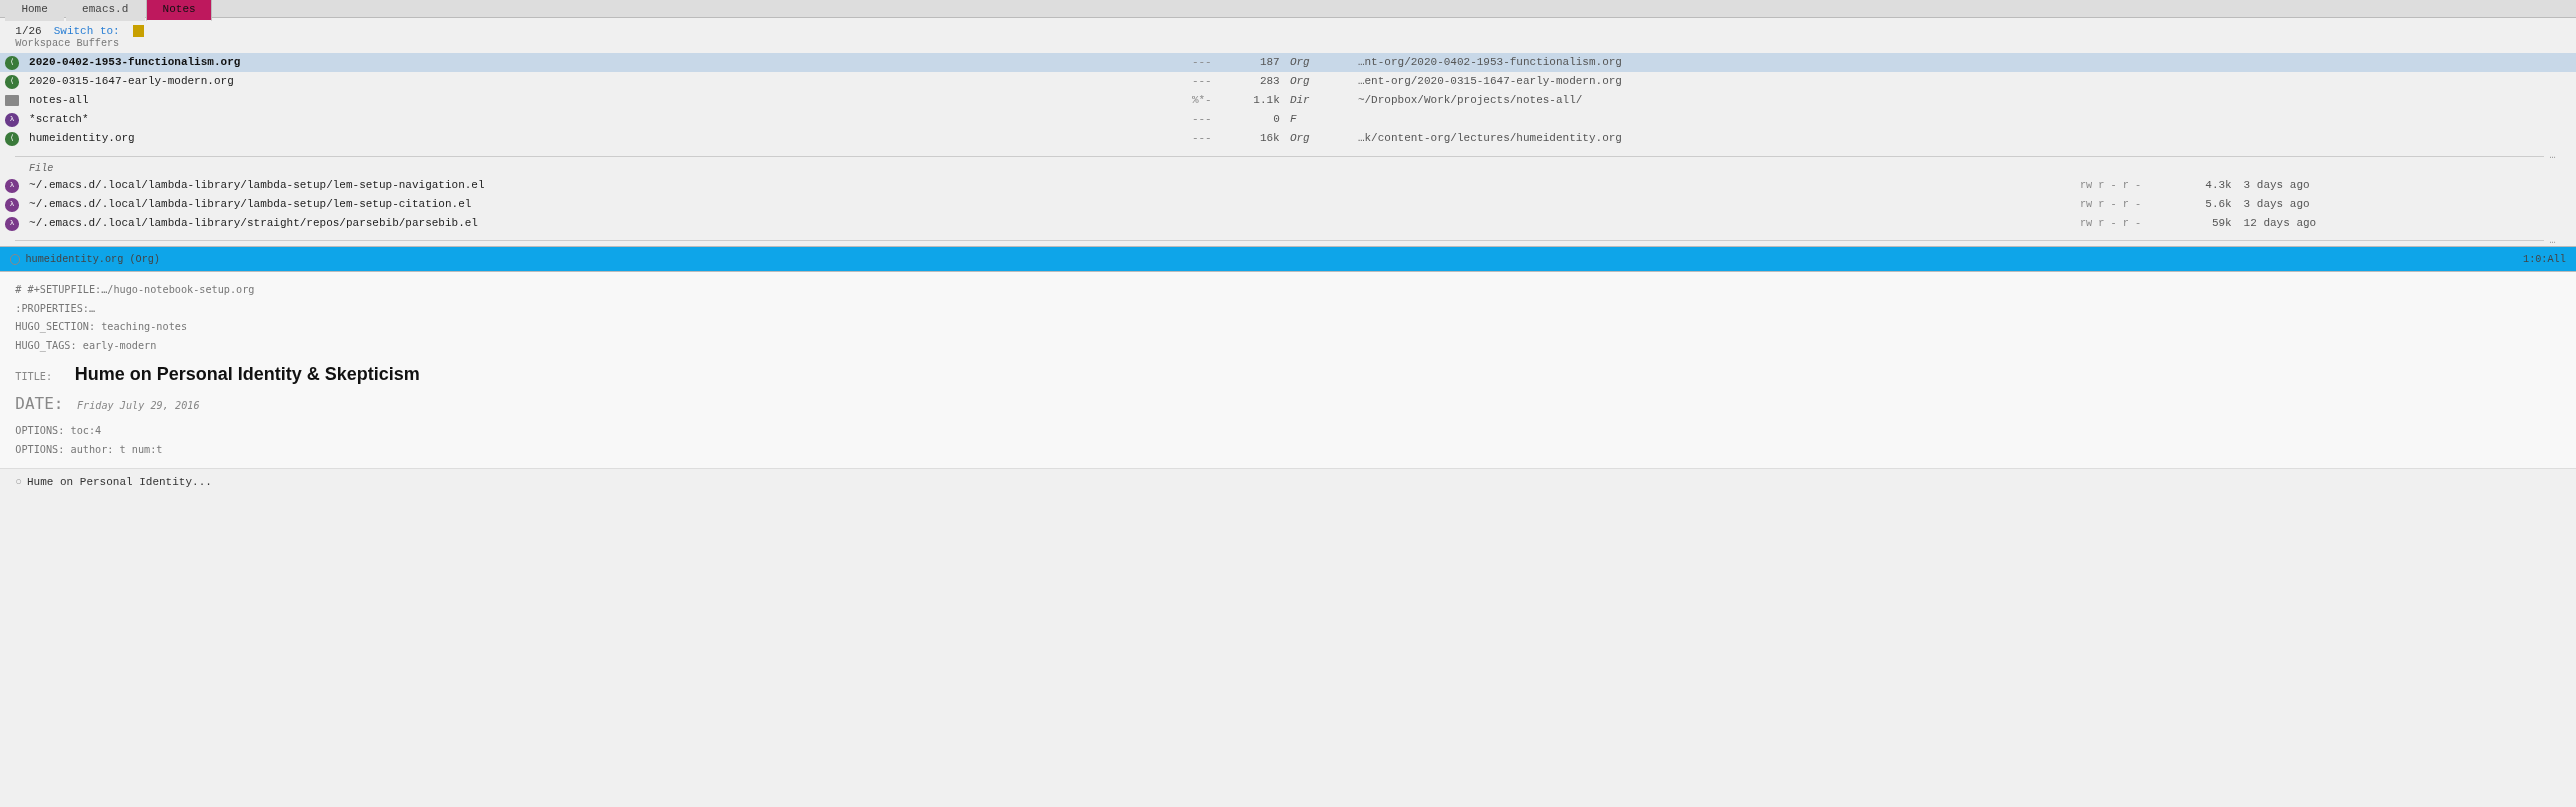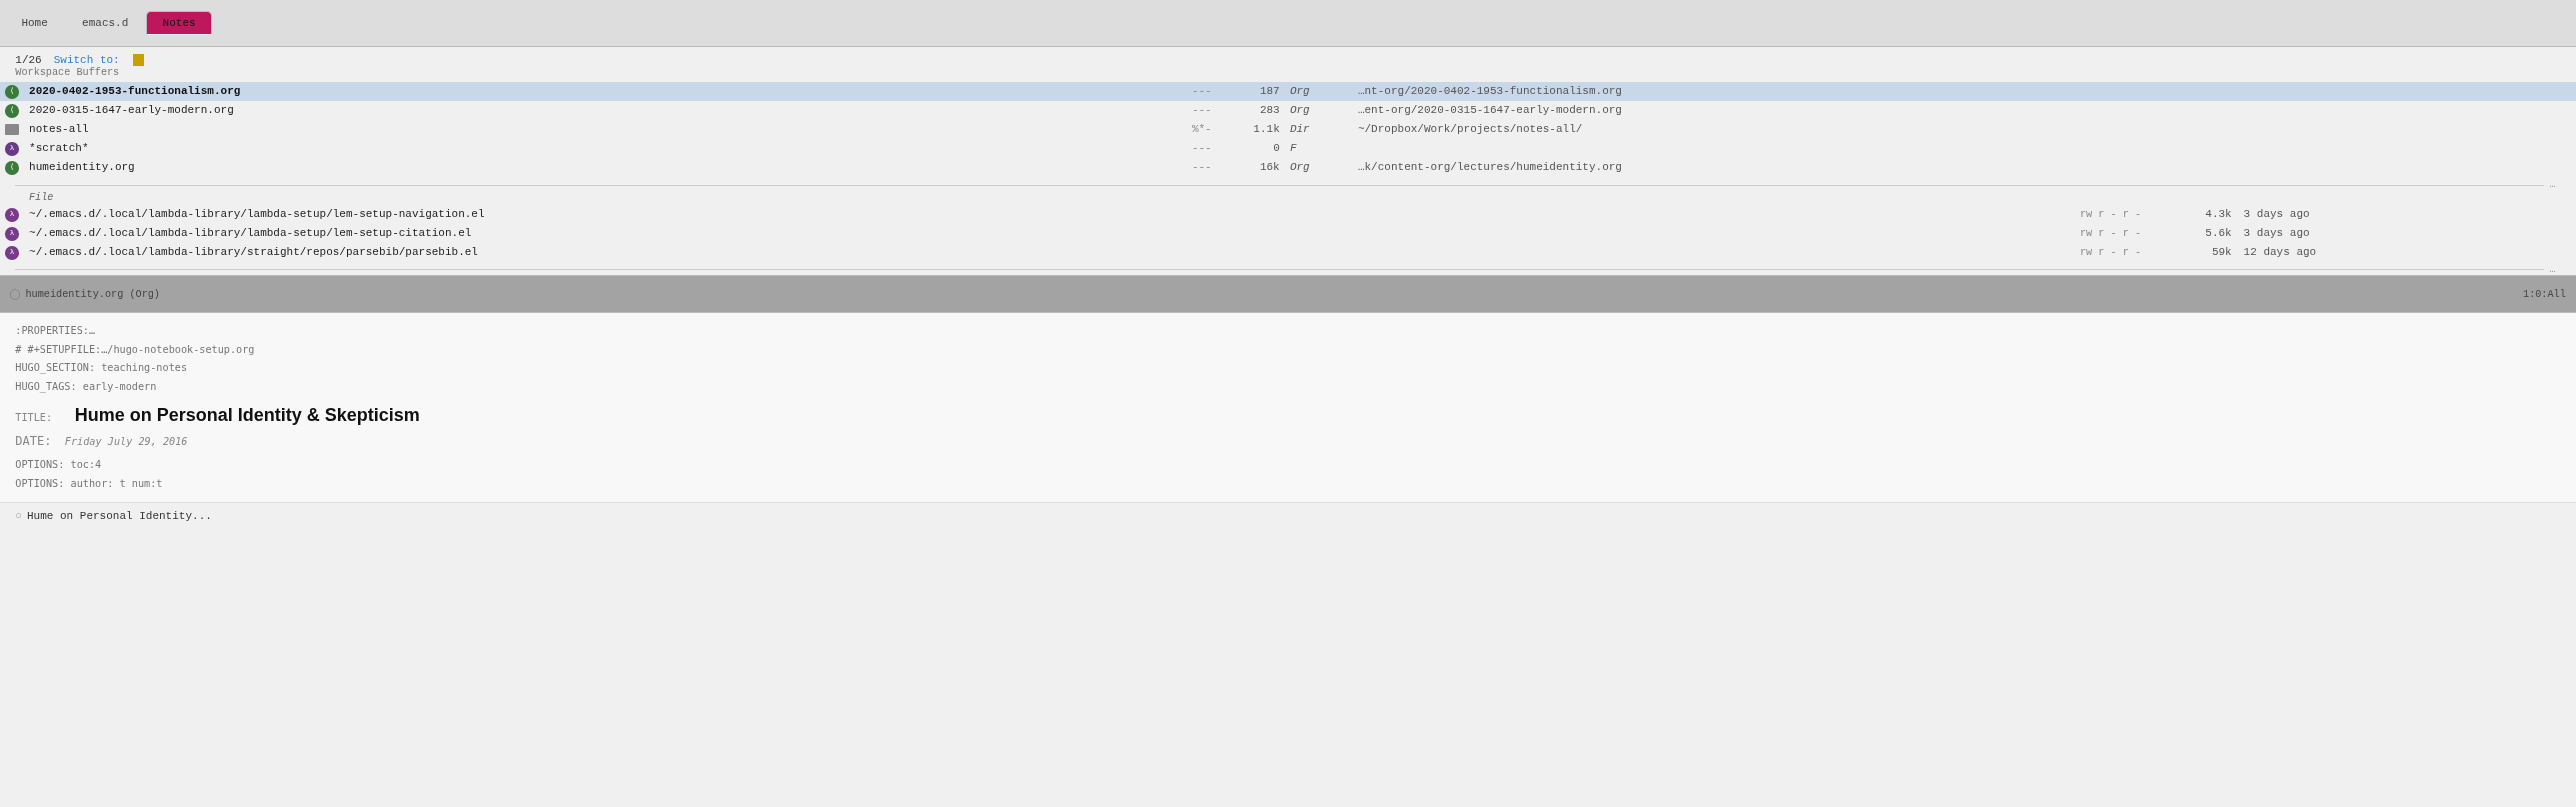--- a/index.html
+++ b/index.html
@@ -12,21 +12,21 @@
       height: 808px;
       overflow: hidden;
     }
 
     
     .tab-bar {
       display: flex;
       align-items: center;
       background: #ddd;
       border-bottom: 0.9px solid #bbb;
-      height: 47px;
+      height: 18px;
       padding: 0 5.1px;
     }
     .tab {
       padding: 5.1px 15.3px;
       font-size: 11px;
       border-radius: 5.1px 5.1px 0 0;
       cursor: pointer;
       background: #ddd;
       color: #444;
       border: 0.9px solid transparent;
@@ -97,26 +97,26 @@
     .col-icon { width: 24px; text-align: center; }
     .col-name { min-width: 256px; font-weight: 600; color: #111; }
     .col-name-normal { min-width: 256px; color: #222; }
     .col-dashes { width: 51px; color: #888; text-align: right; }
     .col-size { width: 68px; text-align: right; color: #555; }
     .col-mode { width: 68px; color: #555; font-style: italic; }
     .col-path { color: #555; }
 
     
     .modeline {
-      background: #a3a3a3;
+      background: #0ea5e9;
       border-top: 0.9px solid #bbb;
       border-bottom: 0.9px solid #bbb;
       display: flex;
       align-items: center;
-      height: 38px;
+      height: 26px;
       padding: 0 10.2px;
       font-size: 10.2px;
       color: #444;
     }
     .modeline-circle {
       width: 10.2px;
       height: 10.2px;
       border-radius: 50%;
       border: 0.9px solid #888;
       display: inline-block;
@@ -275,37 +275,37 @@
   </div>
 
   <div class="modeline">
     <span class="modeline-circle"></span>
     <span>humeidentity.org (Org)</span>
     <span class="modeline-position">1:0:All</span>
   </div>
 
   <div class="editor-content">
     <div>
+      <span class="mono"># #+SETUPFILE:…/hugo-notebook-setup.org</span>
+    </div>
+    <div>
       <span class="mono">:PROPERTIES:…</span>
-    </div>
-    <div>
-      <span class="mono"># #+SETUPFILE:…/hugo-notebook-setup.org</span>
     </div>
     <div>
       <span class="mono">HUGO_SECTION: teaching-notes</span>
     </div>
     <div>
       <span class="mono">HUGO_TAGS: early-modern</span>
     </div>
     <div style="margin-top:3.4px;">
       <span class="title-label" style="font-size:10.2px;color:#888;font-family:Menlo,monospace;">TITLE:</span>
       <span class="title-text" style="font-size:18px;font-weight:600;color:#111;font-family:-apple-system,sans-serif;margin-left:16px;">Hume on Personal Identity &amp; Skepticism</span>
     </div>
     <div>
-      <span class="date-label" style="font-size:12px;color:#888;font-family:Menlo,monospace;">DATE:</span>
+      <span class="date-label" style="font-size:16px;color:#888;font-family:Menlo,monospace;">DATE:</span>
       <span class="date-text" style="font-size:10.2px;color:#888;font-style:italic;font-family:Menlo,monospace;margin-left:6.8px;">Friday July 29, 2016</span>
     </div>
     <div style="margin-top:5.1px;">
       <span class="mono">OPTIONS: toc:4</span>
     </div>
     <div>
       <span class="mono">OPTIONS: author: t num:t</span>
     </div>
   </div>
 

